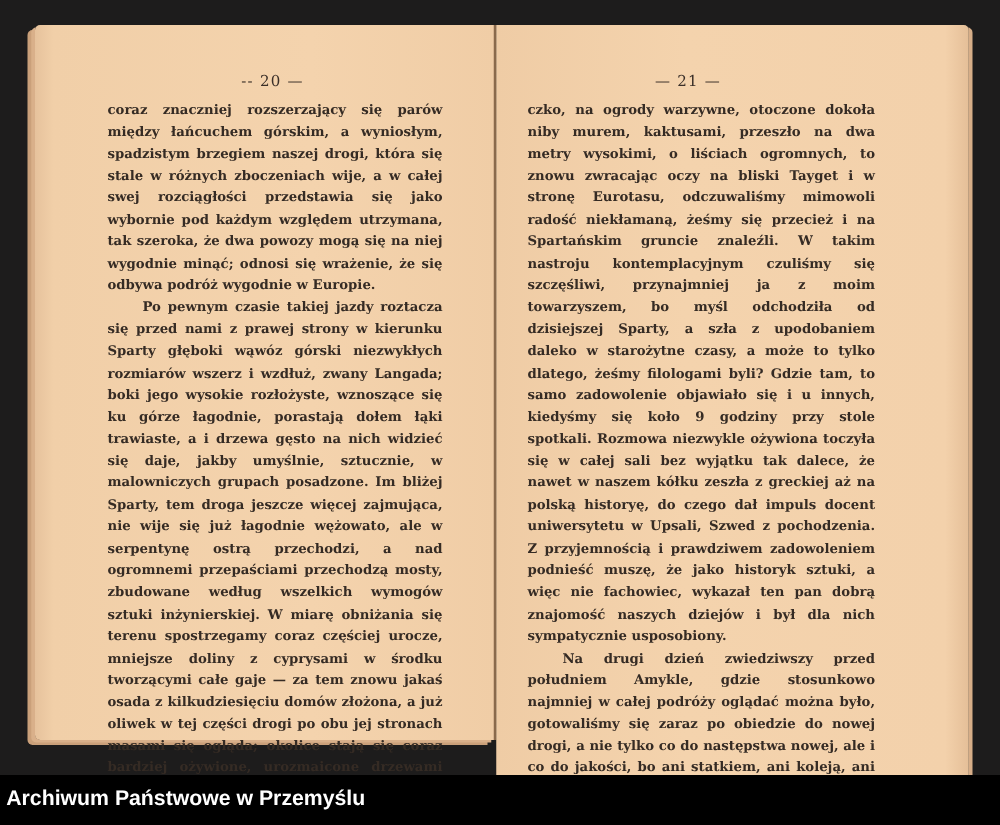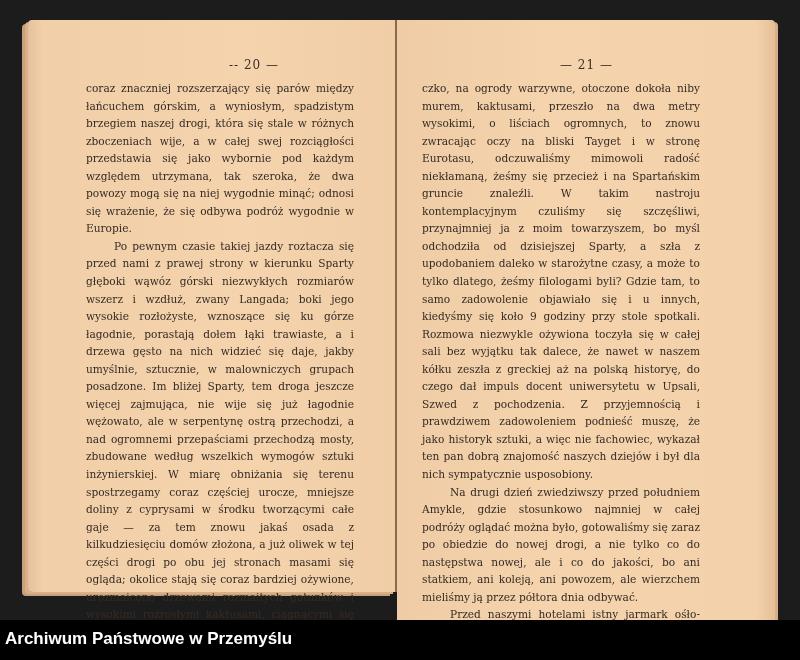--- a/index.html
+++ b/index.html
@@ -6,23 +6,23 @@
   body { width:800px; height:660px; background:#000; position:relative; overflow:hidden; font-family:"DejaVu Serif", serif; }
   .scan-bg { position:absolute; left:0; top:0; width:800px; height:620px; background:#1d1c1c; }
   .book { position:absolute; left:22px; top:20px; width:756px; height:575px; }
   .page-left { position:absolute; left:6px; top:0; width:368px; height:572px;
     background:linear-gradient(90deg,#e6c29c 0%,#f1cfa8 4%,#f4d3ad 60%,#f0cda6 100%);
     border-radius:4px 0 0 4px; box-shadow: -3px 2px 0 #d9b08a, -6px 4px 0 #caa07a; }
   .page-right { position:absolute; left:375px; top:0; width:378px; height:651px;
     background:linear-gradient(90deg,#efcca5 0%,#f4d3ad 40%,#f3d1ab 95%,#e5bf98 100%);
     border-radius:0 4px 4px 0; box-shadow: 3px 2px 0 #d7ae88; }
   .gutter { position:absolute; left:373px; top:0; width:2px; height:572px; background:#8a6a4c; }
-  .page-num { position:absolute; top:38px; font-size:12px; color:#3a2f28; letter-spacing:1px;margin-left:36px; }
+  .page-num { position:absolute; top:38px; font-size:12px; color:#3a2f28; letter-spacing:1px; }
   .text { position:absolute; top:60px; font-size:10.6px; line-height:17.55px; color:#352b24; text-align:justify; }
-  .text p { margin:0; text-indent:0; }
+  .text p { margin:0; text-indent:0;font-weight:bold; }
   .text p.ind { text-indent:28px; }
   .footer { position:absolute; left:0; top:620px; width:792px; height:40px; background:#000; }
   .footer-label { position:absolute; left:5px; top:9px; font-family:"Liberation Sans", sans-serif; font-weight:bold; font-size:17px; color:#fff; }
 </style>
 </head>
 <body>
 
 <div class="scan-bg"></div>
 
 <div class="book">

